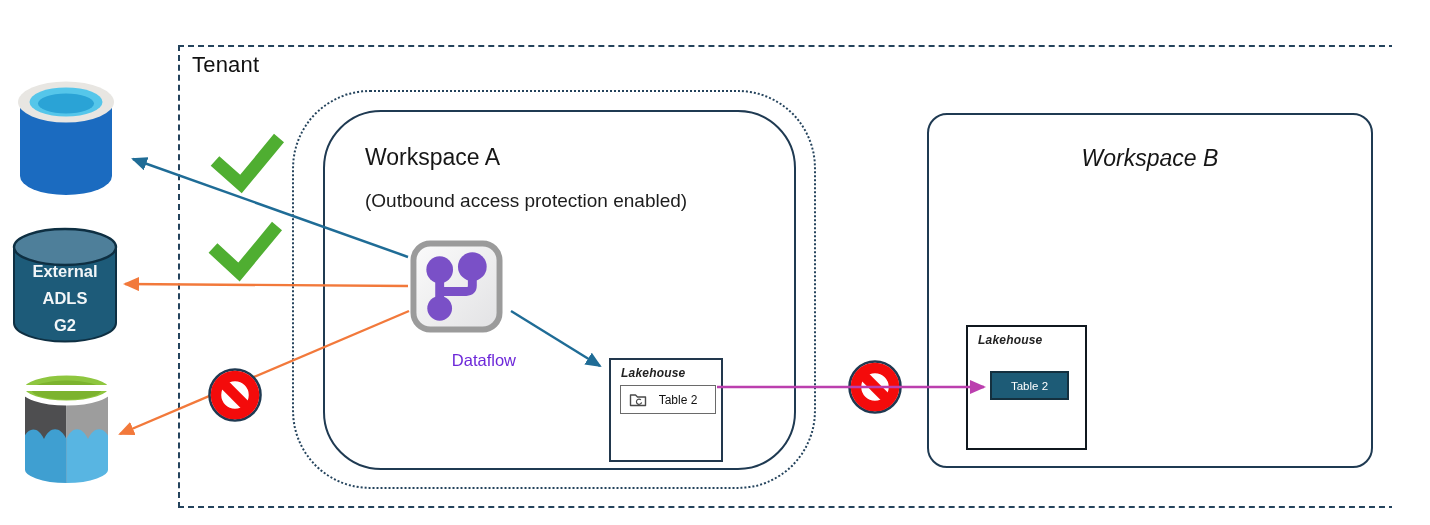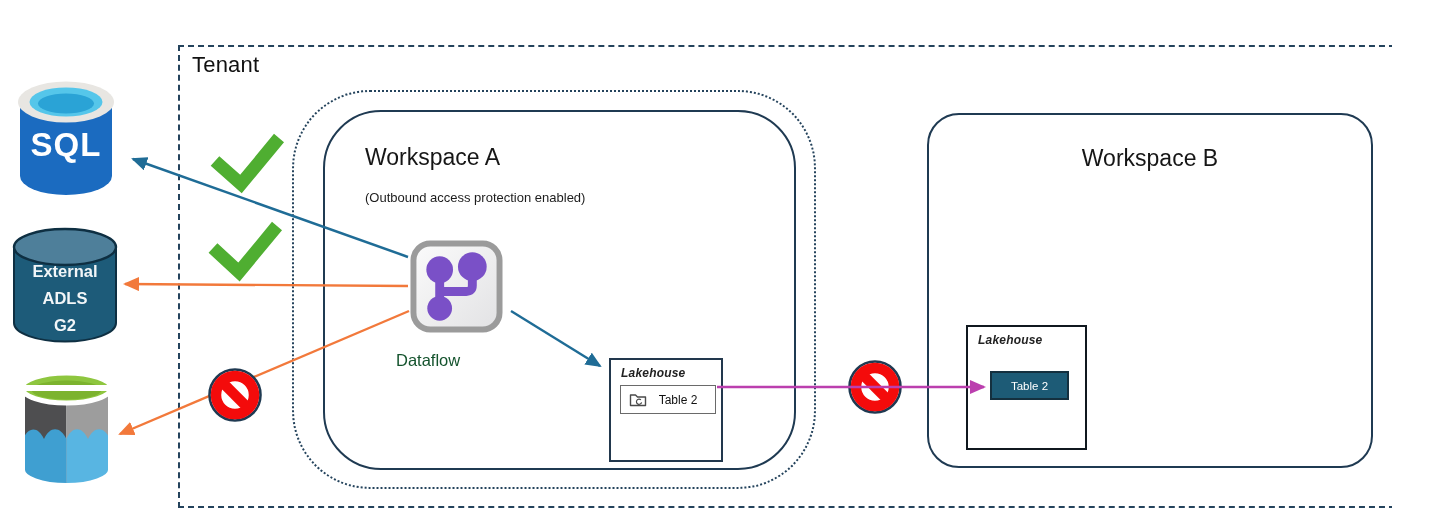--- a/index.html
+++ b/index.html
@@ -9,41 +9,41 @@
 
   
   .tenant-box { position:absolute; left:178px; top:45px; width:1237px; height:463px;
                 border:2.5px dashed #24435c; z-index:1; }
   .tenant-label { position:absolute; left:192px; top:52px; font-size:22px; color:#111;
                   letter-spacing:.2px; z-index:3; }
   .dotted-boundary { position:absolute; left:292px; top:90px; width:524px; height:399px;
                      border:2.5px dotted #24435c; border-radius:78px; z-index:1; }
   .workspace { position:absolute; border:2.5px solid #1f3a52; background:transparent; z-index:2; }
   .workspace-a { left:323px; top:110px; width:473px; height:360px; border-radius:58px; }
-  .workspace-b { left:927px; top:113px; width:446px; height:355px; border-radius:32px; }
+  .workspace-b { left:927px; top:113px; width:446px; height:355px; border-radius:20px;font-style:italic; }
   .ws-a-title { position:absolute; left:40px; top:32px; font-size:23px; color:#161616; }
-  .ws-a-subtitle { position:absolute; left:40px; top:78px; font-size:13px; color:#1c1c1c; }
+  .ws-a-subtitle { position:absolute; left:40px; top:78px; font-size:19px; color:#1c1c1c; }
   .ws-b-title { position:absolute; left:0; top:30px; width:100%; text-align:center;
                 font-size:23px; color:#161616; }
 
   
   .icon-wrap { position:absolute; z-index:2; }
   .icon-sql { left:16px; top:78px; width:100px; height:124px; }
   .icon-adls { left:11px; top:226px; width:108px; height:121px; }
   .icon-bucket { left:14px; top:360px; width:105px; height:140px; }
   .sql-text { position:absolute; left:0; top:48px; width:100%; text-align:center;
               font-size:33px; font-weight:700; color:#ffffff; letter-spacing:1px; }
   .adls-text { position:absolute; left:0; top:32px; width:100%; text-align:center;
                font-size:16.5px; font-weight:700; color:#f2f6f8; line-height:27px;
                white-space:pre-line; }
 
   
   .dataflow-icon { position:absolute; left:410px; top:240px; width:93px; height:93px; z-index:3; }
-  .dataflow-label { position:absolute; left:396px; top:351px; width:120px; text-align:left;
-                    font-size:16.5px; color:#14532d; z-index:3; }
+  .dataflow-label { position:absolute; left:396px; top:351px; width:120px; text-align:right;
+                    font-size:16.5px; color:#6d28d9; z-index:3; }
 
   
   .lakehouse { position:absolute; background:#ffffff; z-index:3; }
   .lakehouse-a { left:609px; top:358px; width:114px; height:104px; border:2.5px solid #22384d; }
   .lakehouse-b { left:966px; top:325px; width:121px; height:125px; border:2.5px solid #10181f; }
   .lakehouse-title { position:absolute; left:10px; top:6px; font-size:12px; font-weight:600;
                      color:#222; letter-spacing:.2px;font-style:italic; }
   .table-row-a { position:absolute; left:9px; top:25px; width:96px; height:29px;
                  border:1.5px solid #6a6a6a; background:#fff; display:flex;
                  align-items:center; }
@@ -77,21 +77,20 @@
     <div class="ws-b-title">Workspace B</div>
   </div>
 
   <div class="icon-wrap icon-sql">
     <svg width="100" height="124" viewBox="0 0 100 124">
       <path d="M4,24 V98 a46,19 0 0 0 92,0 V24 Z" fill="#1b6bc0"></path>
       <ellipse cx="50" cy="24" rx="48" ry="20.5" fill="#e8e6e2"></ellipse>
       <ellipse cx="50" cy="24" rx="36.5" ry="14.5" fill="#55c6ea"></ellipse>
       <ellipse cx="50" cy="25.5" rx="28" ry="10" fill="#2aa3d6"></ellipse>
     </svg>
-    <span class="sql-text">SQL</span>
   </div>
 
   <div class="icon-wrap icon-adls">
     <svg width="108" height="121" viewBox="0 0 108 121">
       <path d="M3,21 V97 a51,18.5 0 0 0 102,0 V21 Z" fill="#1d5b79" stroke="#0e2f42" stroke-width="2"></path>
       <ellipse cx="54" cy="21" rx="51" ry="18" fill="#4e7f9a" stroke="#0e2f42" stroke-width="2.4"></ellipse>
     </svg>
     <span class="adls-text">External
 ADLS
 G2</span>

